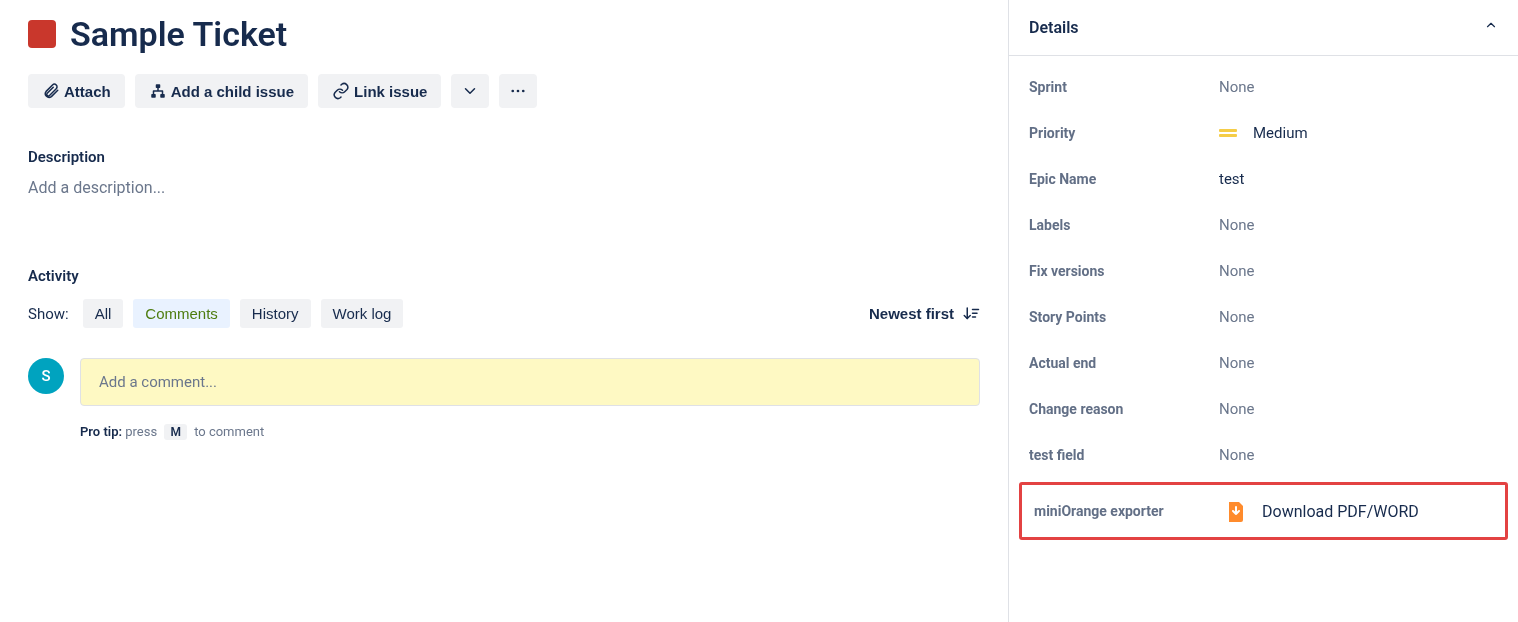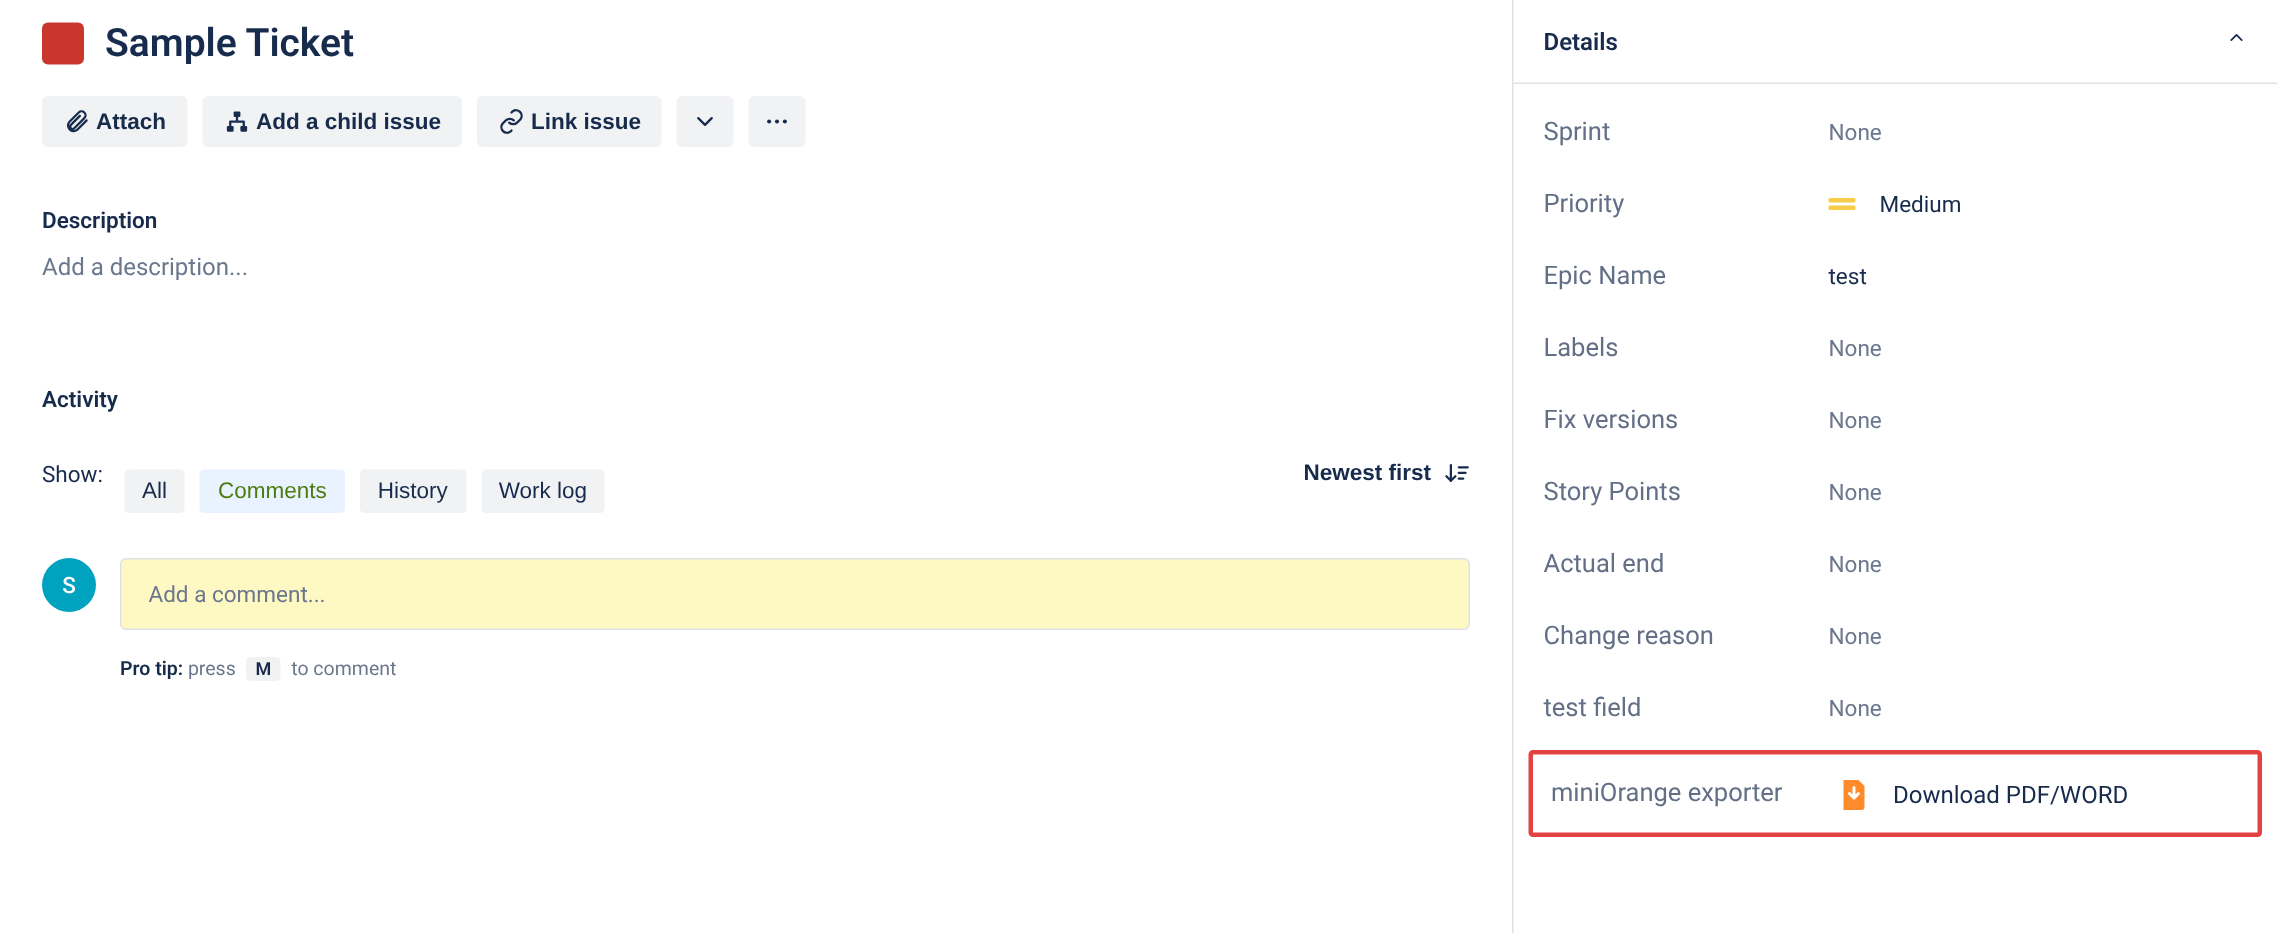--- a/index.html
+++ b/index.html
@@ -21,21 +21,21 @@
     width: 510px;
     border-left: 1px solid #dfe1e6;
     padding: 0;
   }
 
   
   .issue-header { display: flex; align-items: center; gap: 14px; margin-bottom: 20px; }
   .issue-type-icon {
     width: 28px; height: 28px; border-radius: 4px; background: #C9372C;
   }
-  .issue-title { font-size: 26px; font-weight: 600; color: #172B4D; }
+  .issue-title { font-size: 34px; font-weight: 600; color: #172B4D; }
 
   
   .toolbar { display: flex; gap: 10px; margin-bottom: 40px; }
   .toolbar-btn {
     display: inline-flex; align-items: center; gap: 4px;
     background: #f1f2f4; border: none; border-radius: 4px;
     padding: 8px 14px; font-size: 15px; font-weight: 600; color: #172B4D;
     cursor: pointer;
   }
   .toolbar-btn.icon-only { padding: 8px 10px; }
@@ -51,21 +51,20 @@
   .activity-row {
     display: flex; align-items: center; justify-content: space-between;
     margin-top: 14px;
   }
   .activity-left { display: flex; align-items: center; gap: 10px; }
   .show-label { font-size: 15px; color: #172B4D; margin-right: 4px; }
   .tab-btn {
     background: transparent; border: none; border-radius: 3px;
     padding: 6px 12px; font-size: 15px; font-weight: 500; color: #172B4D;
     cursor: pointer;
-    margin-top: 24px;
   }
   .tab-btn.active {
     background: #e9f2ff; color: #4d7c0f;
   }
   .tab-btn.plain { background: #f1f2f4; }
   .sort-btn {
     display: inline-flex; align-items: center; gap: 8px;
     background: transparent; border: none; font-size: 15px; font-weight: 600;
     color: #172B4D; cursor: pointer; margin-left: 27px;
   }
@@ -98,21 +97,21 @@
     font-size: 16px; font-weight: 600; cursor: pointer;
   }
   .chevron { width: 14px; height: 14px; }
   .details-body { padding: 8px 0; }
   .field-row {
     display: flex; align-items: center;
     padding: 14px 20px;
     font-size: 15px;
   }
   .field-label {
-    width: 190px; color: #626f86; font-weight: 400; font-size: 17px;
+    width: 190px; color: #626f86; font-weight: 700; font-size: 14px;
   }
   .field-value { color: #172B4D; text-align: right; }
   .field-value.none { color: #6B778C; }
   .priority-icon {
     display: inline-block; width: 18px; margin-right: 16px; vertical-align: middle;
   }
   .priority-icon span { display: block; height: 3px; background: #f5cd47; border-radius: 1px; margin-bottom: 2px; }
   .exporter-row {
     border: 3px solid #e34242; border-radius: 3px;
     margin: 4px 10px 8px 10px;

